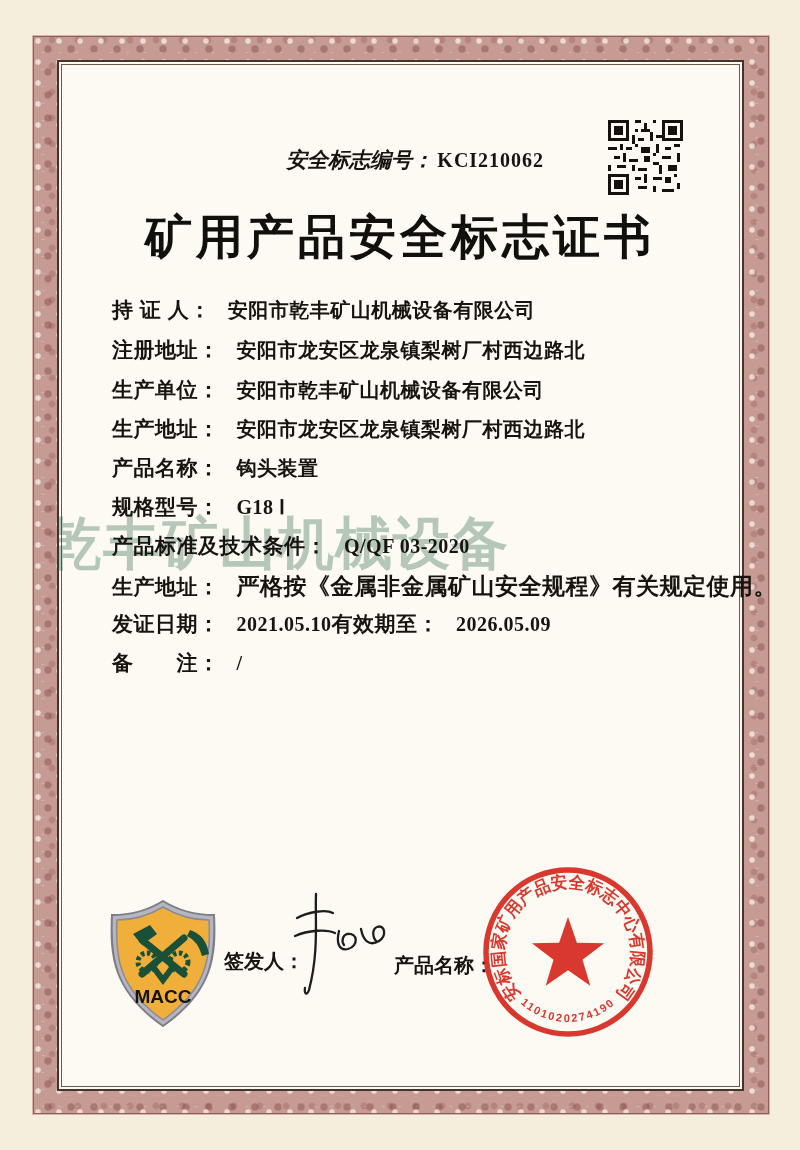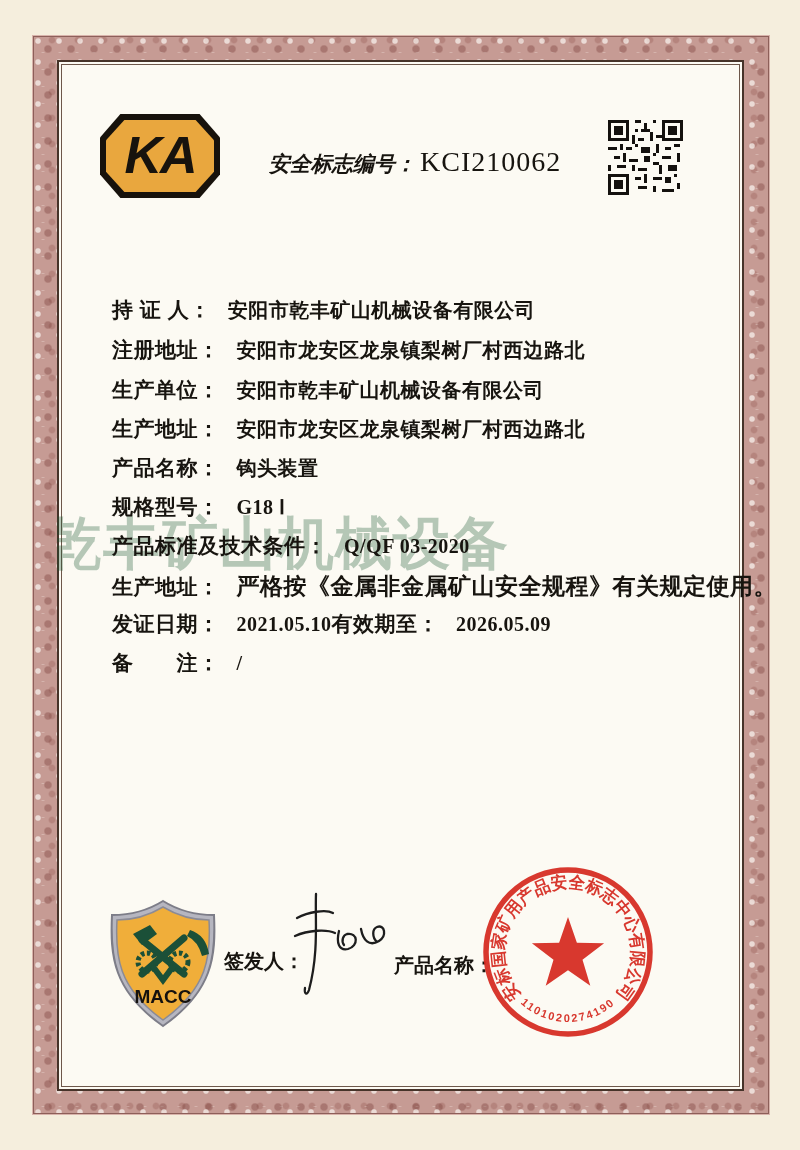--- a/index.html
+++ b/index.html
@@ -42,21 +42,21 @@
     clip-path:polygon(17% 0,83% 0,100% 28%,100% 72%,83% 100%,17% 100%,0 72%,0 28%);
     background:#17120c;}
   .ka-badge .ka-face{position:absolute;inset:6px;
     clip-path:polygon(17% 0,83% 0,100% 28%,100% 72%,83% 100%,17% 100%,0 72%,0 28%);
     background:#e9a73e;display:flex;align-items:center;justify-content:center;}
   .ka-badge .ka-text{font-family:"Liberation Sans",sans-serif;font-style:italic;font-weight:700;
     font-size:52px;color:#17130d;letter-spacing:-2px;transform:translatey(-1px);}
 
   .issue-no{position:absolute;left:250px;top:146px;width:330px;text-align:center;white-space:nowrap;}
   .issue-no .lbl{font-weight:700;font-size:21px;font-style:italic;}
-  .issue-no .num{font-family:"Liberation Serif",serif;font-size:28px;font-weight:400;letter-spacing:1px;}
+  .issue-no .num{font-family:"Liberation Serif",serif;font-size:20px;font-weight:700;letter-spacing:1px;}
 
   .qr{position:absolute;left:608px;top:120px;width:75px;height:75px;}
 
   .cert-title{position:absolute;left:0;right:0;top:206px;text-align:center;
     font-family:"Liberation Serif",serif;font-weight:900;font-size:47px;letter-spacing:4px;color:#12100c;}
 
   .fields{position:absolute;left:112px;top:296px;right:48px;}
   .frow{position:absolute;left:0;white-space:nowrap;}
   .flabel{font-weight:700;font-size:21px;letter-spacing:.5px;}
   .fvalue{margin-left:17px;font-family:"Liberation Serif",serif;font-weight:600;font-size:20px;letter-spacing:.5px;}
@@ -80,25 +80,20 @@
 
   <div class="frame-band"></div>
   <div class="frame-inner"></div>
 
   <div class="watermark">
     <span>乾丰矿山机械设备</span>
   </div>
 
   <div class="content">
 
-    <div class="ka-badge">
-      <div class="ka-face">
-        <span class="ka-text">KA</span>
-      </div>
-    </div>
 
     <div class="issue-no">
       <span class="lbl">安全标志编号：</span>
       <span class="num">KCI210062</span>
     </div>
 
     <svg class="qr" viewBox="0 0 75 75" aria-hidden="true">
       <g fill="#14110e">
         <rect x="0" y="0" width="21" height="21"></rect>
           <rect x="54" y="0" width="21" height="21"></rect>
@@ -145,20 +140,21 @@
           <rect x="45" y="57" width="9" height="3"></rect>
         <rect x="57" y="57" width="6" height="6"></rect>
           <rect x="66" y="54" width="3" height="3"></rect>
         <rect x="30" y="66" width="9" height="3"></rect>
           <rect x="45" y="66" width="3" height="6"></rect>
           <rect x="54" y="69" width="12" height="3"></rect>
           <rect x="69" y="63" width="3" height="6"></rect>
       </g>
     </svg>
 
+    <div class="cert-title">矿用产品安全标志证书</div>
 
     <div class="fields">
       <div class="frow" style="top:0px"><span class="flabel">持 证 人：</span><span class="fvalue">安阳市乾丰矿山机械设备有限公司</span></div>
       <div class="frow" style="top:40px"><span class="flabel">注册地址：</span><span class="fvalue">安阳市龙安区龙泉镇梨树厂村西边路北</span></div>
       <div class="frow" style="top:80px"><span class="flabel">生产单位：</span><span class="fvalue">安阳市乾丰矿山机械设备有限公司</span></div>
       <div class="frow" style="top:119px"><span class="flabel">生产地址：</span><span class="fvalue">安阳市龙安区龙泉镇梨树厂村西边路北</span></div>
       <div class="frow" style="top:158px"><span class="flabel">产品名称：</span><span class="fvalue">钩头装置</span></div>
       <div class="frow" style="top:197px"><span class="flabel">规格型号：</span><span class="fvalue">G18 Ⅰ</span></div>
       <div class="frow" style="top:236px"><span class="flabel">产品标准及技术条件：</span><span class="fvalue">Q/QF 03-2020</span></div>
       <div class="frow" style="top:275px"><span class="flabel">生产地址：</span><span class="fvalue small">严格按《金属非金属矿山安全规程》有关规定使用。</span></div>

